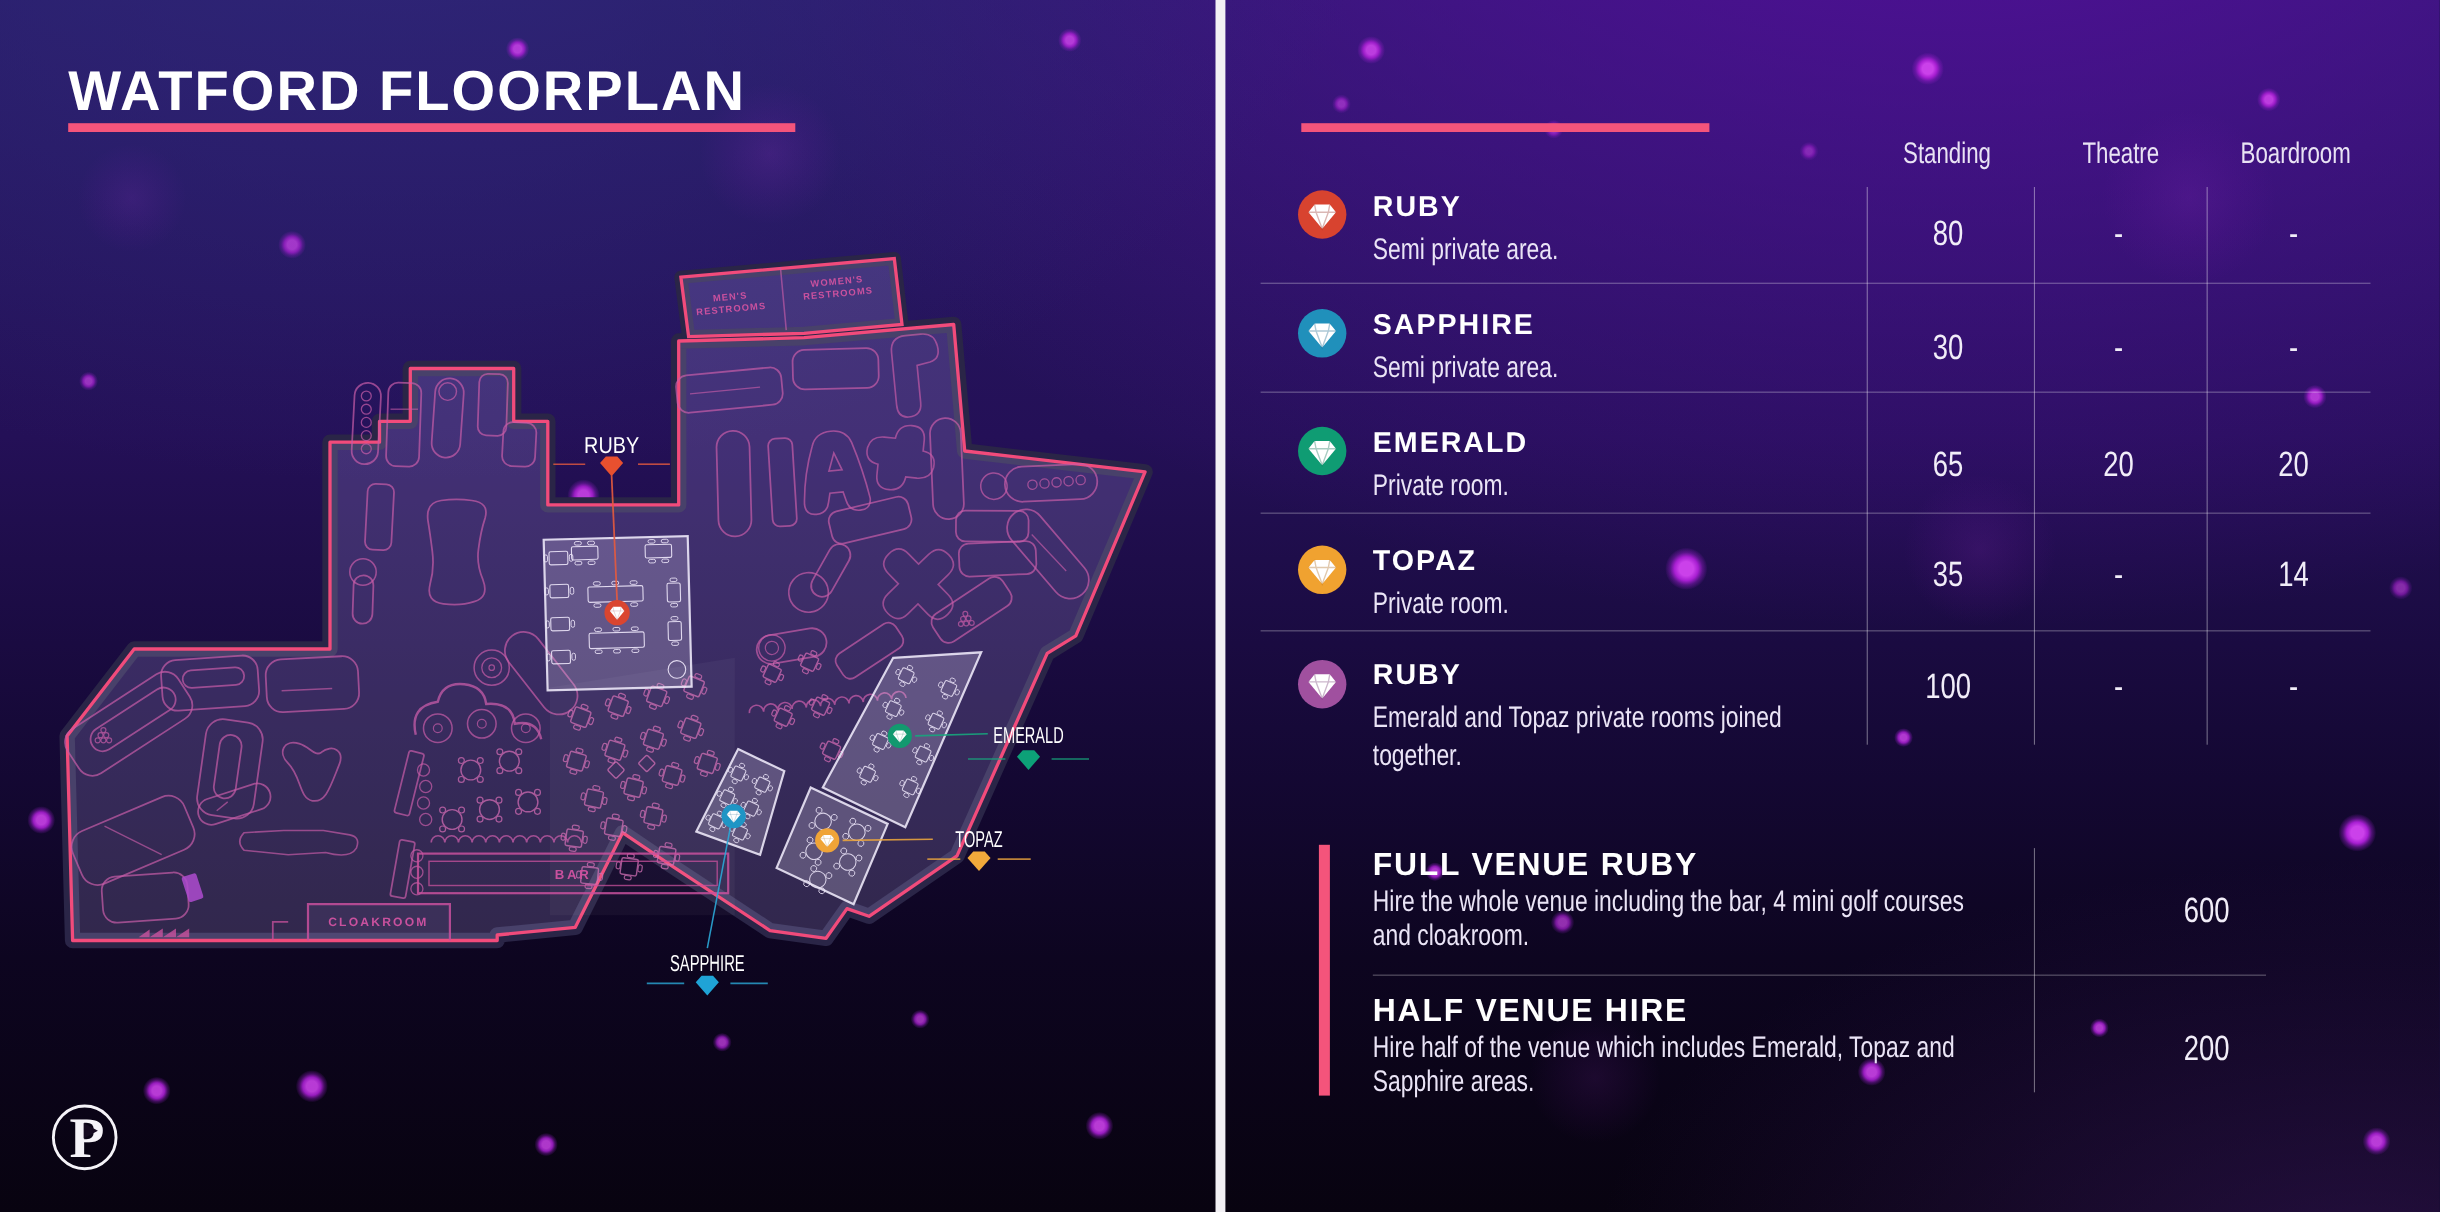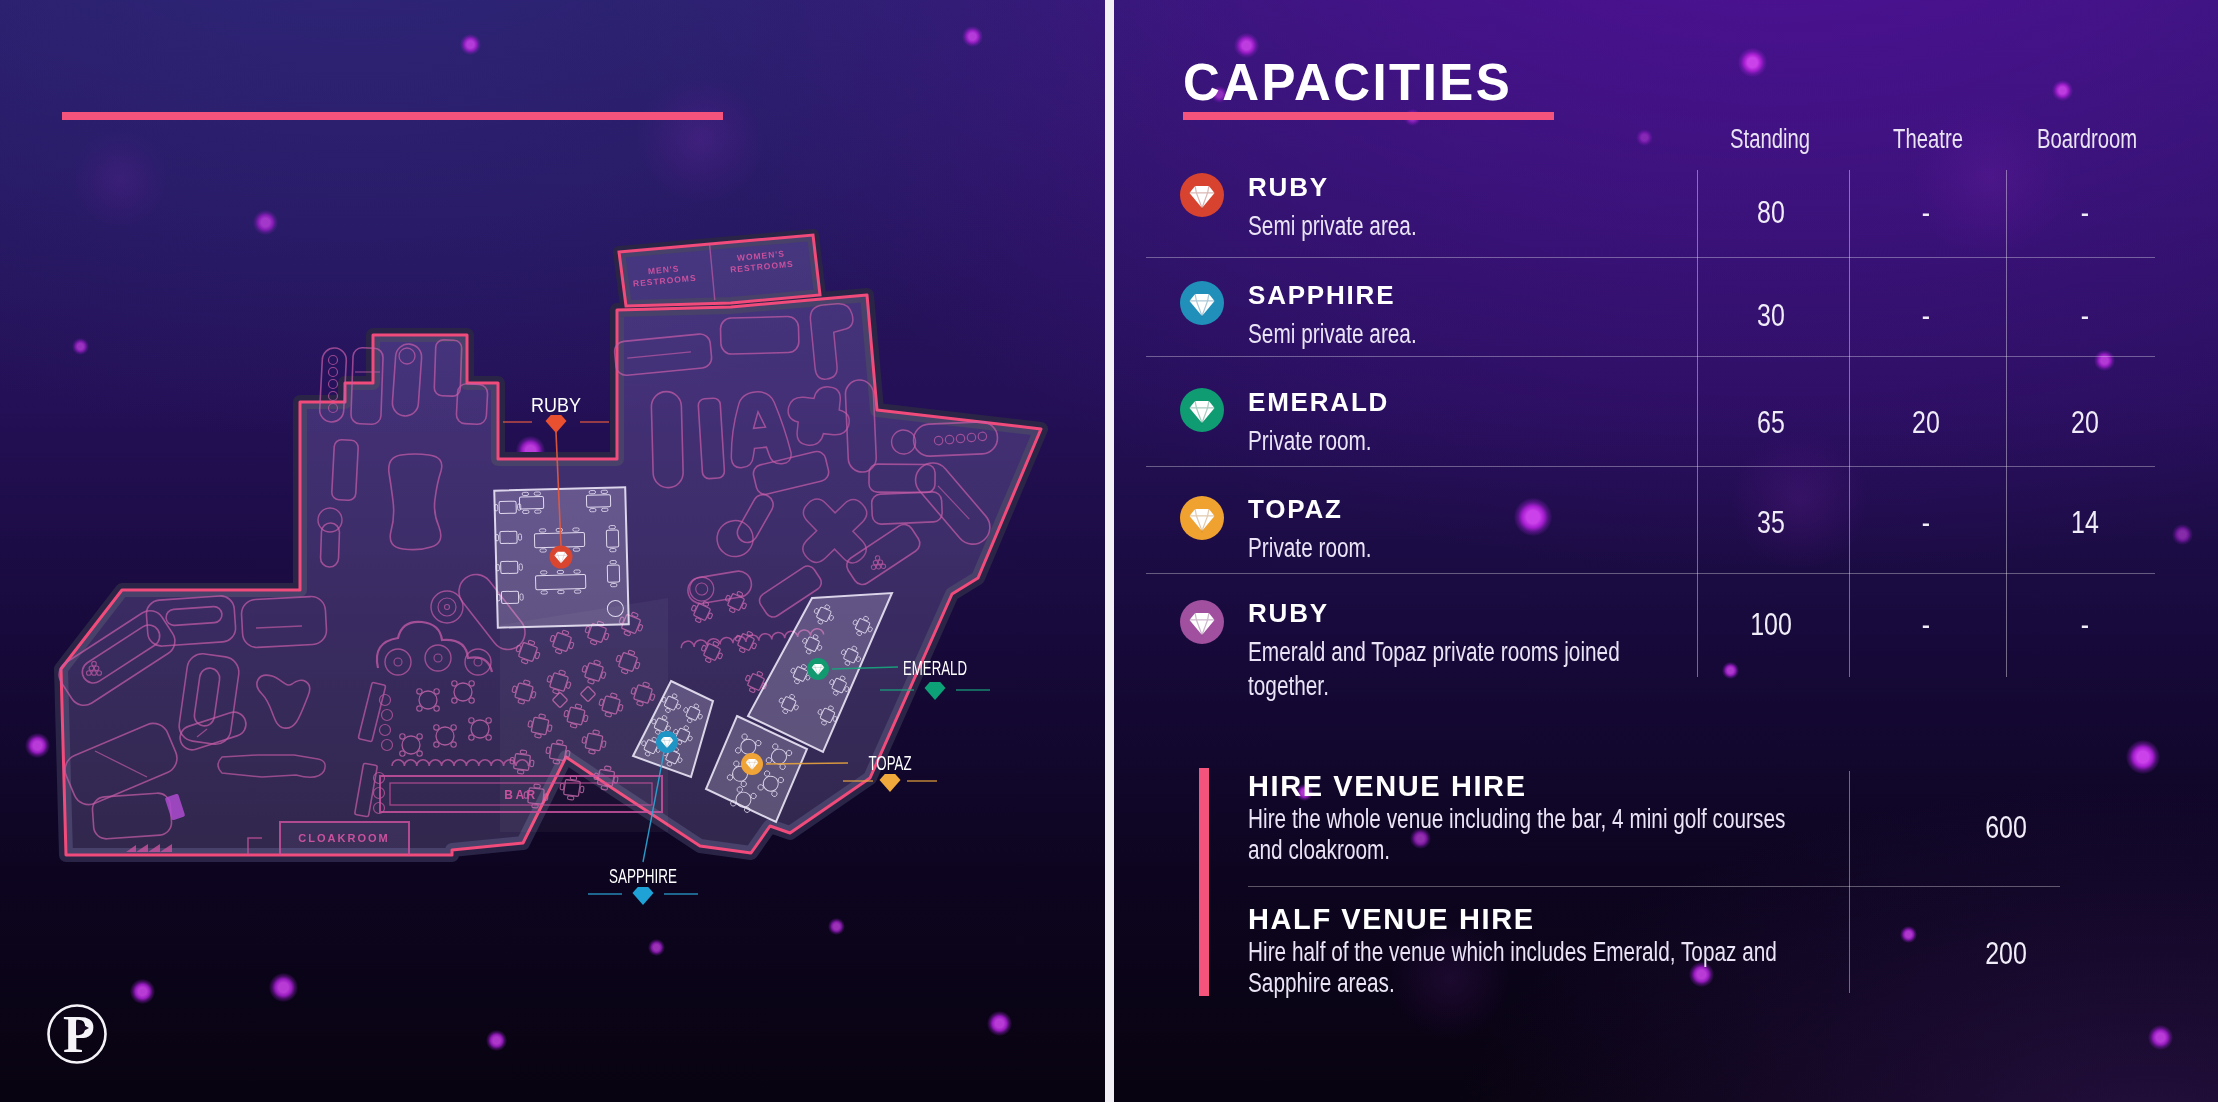--- a/index.html
+++ b/index.html
@@ -612,23 +612,23 @@
 <line x1="843" y1="781" x2="873" y2="781" stroke="#e8a33d" stroke-width="1.5" opacity="0.8"></line>
 <line x1="907" y1="781" x2="937" y2="781" stroke="#e8a33d" stroke-width="1.5" opacity="0.8"></line>
 <polygon points="879.5,779.9 884.8,774.1 895.2,774.1 900.5,779.9 890.0,791.9" fill="#f2a93b"></polygon>
 <circle cx="752.0" cy="764.0" r="11.0" fill="#f0a437" stroke="none" stroke-width="0" opacity="1"></circle>
 <polygon points="745.7,762.4 748.5,759.0 755.5,759.0 758.3,762.4 752.0,770.0" fill="#fff"></polygon>
       <path d="M 745.7 762.4 L 758.3 762.4 M 749.2 762.4 L 752.0 770.0 L 754.8 762.4 M 748.5 759.0 L 749.2 762.4 M 755.5 759.0 L 754.8 762.4" stroke="rgba(160,100,20,0.3)" stroke-width="0.63" fill="none"></path>
 <circle cx="77" cy="1034" r="28.5" fill="none" stroke="#f5f3f8" stroke-width="2.6"></circle>
 <text x="79" y="1052" font-family="Liberation Serif" font-size="52" font-weight="bold" fill="#f5f3f8" text-anchor="middle">P</text>
 <polygon points="76,1021 89,1028 76,1035" fill="#150a20"></polygon>
 </svg>
+<div class="title" style="left:62px;top:53px;letter-spacing:1.8px">WATFORD FLOORPLAN</div>
 <div class="underline" style="left:62px;top:112px;width:661px"></div>
 <div id="divider"></div>
-<div class="title" style="left:1183px;top:53px;letter-spacing:2.4px">CAPACITIES</div>
 <div class="underline" style="left:1183px;top:112px;width:371px"></div>
 <div class="colhead" style="left:1660px;top:124px">Standing</div>
 <div class="colhead" style="left:1818px;top:124px">Theatre</div>
 <div class="colhead" style="left:1977px;top:124px">Boardroom</div>
 <div class="vline" style="left:1697px;top:170px;height:507px"></div>
 <div class="vline" style="left:1849px;top:170px;height:507px"></div>
 <div class="vline" style="left:2006px;top:170px;height:507px"></div>
 <div class="sep" style="top:257px"></div>
 <div class="sep" style="top:356px"></div>
 <div class="sep" style="top:466px"></div>
@@ -682,20 +682,20 @@
         <polygon points="-12.5,-2.1 -6.9,-9.0 6.9,-9.0 12.5,-2.1 0.0,12.9" fill="#fff"></polygon>
         <path d="M -12.5 -2.1 L 12.5 -2.1 M -5.6 -2.1 L 0.0 12.9 L 5.6 -2.1 M -6.9 -9.0 L -5.6 -2.1 M 6.9 -9.0 L 5.6 -2.1" stroke="rgba(110,50,110,0.35)" stroke-width="1.25" fill="none"></path>
       </svg>
     </div>
 <div class="rowhead" style="left:1248px;top:598px">RUBY</div>
 <div class="rowdesc" style="left:1248px;top:635px">Emerald and Topaz private rooms joined<br>together.</div>
 <div class="num" style="left:1681px;top:603px">100</div>
 <div class="num" style="left:1836px;top:603px">-</div>
 <div class="num" style="left:1995px;top:603px">-</div>
 <div style="position:absolute;left:1199px;top:768px;width:10px;height:228px;background:#f4547b"></div>
-<div class="vh" style="left:1248px;top:770px">HIRE VENUE HIRE</div>
+<div class="vh" style="left:1248px;top:770px">FULL VENUE RUBY</div>
 <div class="vd" style="left:1248px;top:804px">Hire the whole venue including the bar, 4 mini golf courses<br>and cloakroom.</div>
 <div class="sep" style="left:1248px;top:886px;width:812px"></div>
 <div class="vline" style="left:1849px;top:771px;height:222px"></div>
 <div class="vh" style="left:1248px;top:903px">HALF VENUE HIRE</div>
 <div class="vd" style="left:1248px;top:937px">Hire half of the venue which includes Emerald, Topaz and<br>Sapphire areas.</div>
 <div class="num" style="left:1916px;top:806px">600</div>
 <div class="num" style="left:1916px;top:932px">200</div>
 </div>
 </body></html>

